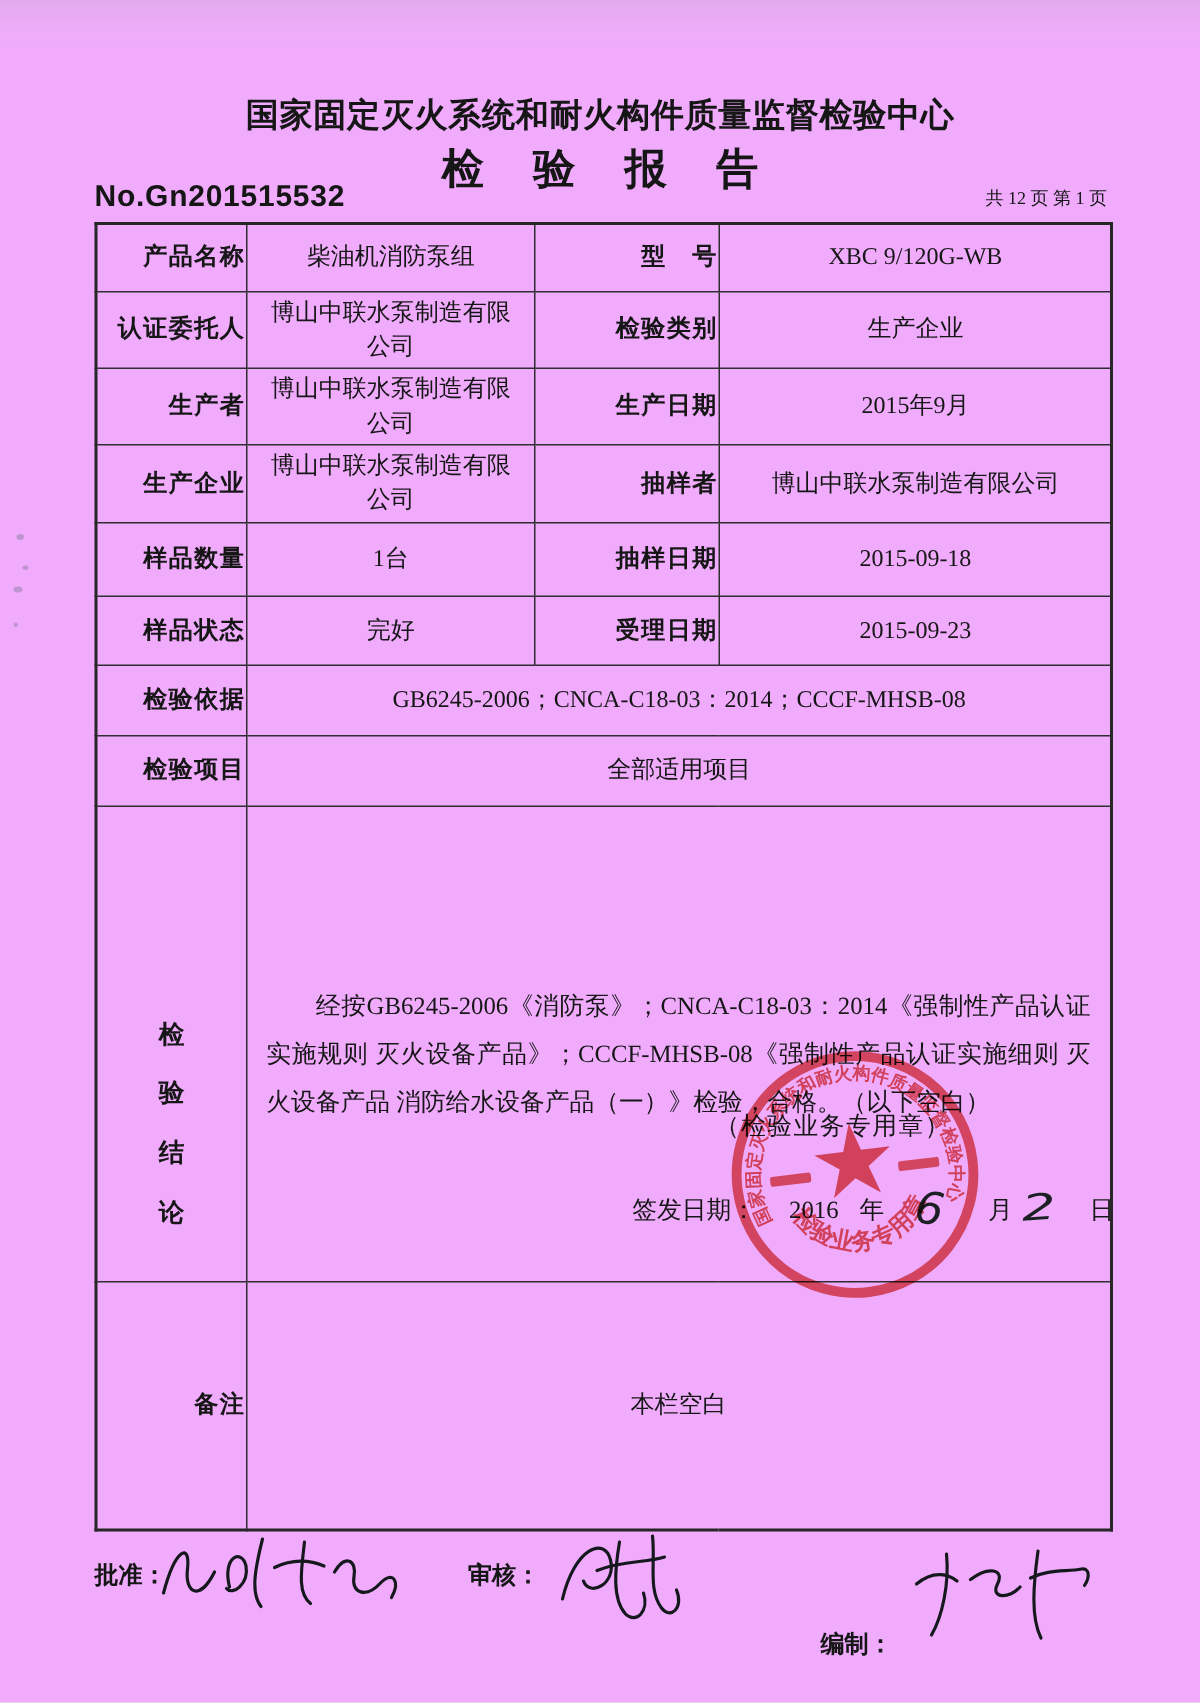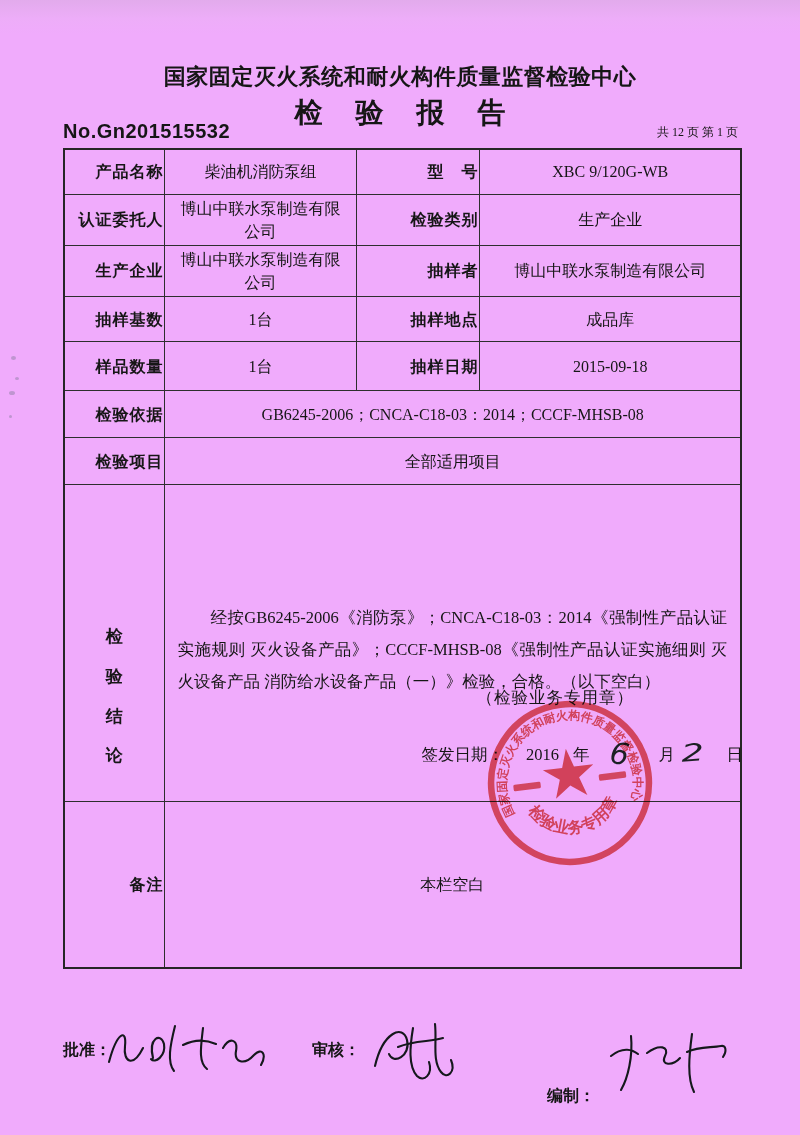--- a/index.html
+++ b/index.html
@@ -117,37 +117,43 @@
       <td class="val">柴油机消防泵组</td>
       <td class="lbl">型　号</td>
       <td class="val">XBC 9/120G-WB</td>
     </tr>
     <tr style="height:47px">
       <td class="lbl">认证委托人</td>
       <td class="val">博山中联水泵制造有限公司</td>
       <td class="lbl">检验类别</td>
       <td class="val">生产企业</td>
     </tr>
+    <tr style="height:47px">
+      <td class="lbl">生产者</td>
+      <td class="val">博山中联水泵制造有限公司</td>
+      <td class="lbl">生产日期</td>
+      <td class="val">2015年9月</td>
+    </tr>
     <tr style="height:49px">
       <td class="lbl">生产企业</td>
       <td class="val">博山中联水泵制造有限公司</td>
       <td class="lbl">抽样者</td>
       <td class="val">博山中联水泵制造有限公司</td>
-    </tr>
-    <tr style="height:45px">
-      <td class="lbl">抽样基数</td>
-      <td class="val">1台</td>
-      <td class="lbl">抽样地点</td>
-      <td class="val">成品库</td>
     </tr>
     <tr style="height:49px">
       <td class="lbl">样品数量</td>
       <td class="val">1台</td>
       <td class="lbl">抽样日期</td>
       <td class="val">2015-09-18</td>
+    </tr>
+    <tr style="height:46px">
+      <td class="lbl">样品状态</td>
+      <td class="val">完好</td>
+      <td class="lbl">受理日期</td>
+      <td class="val">2015-09-23</td>
     </tr>
     <tr style="height:47px">
       <td class="lbl">检验依据</td>
       <td class="val" colspan="3">GB6245-2006；CNCA-C18-03：2014；CCCF-MHSB-08</td>
     </tr>
     <tr style="height:47px">
       <td class="lbl">检验项目</td>
       <td class="val" colspan="3">全部适用项目</td>
     </tr>
     <tr style="height:317px">

